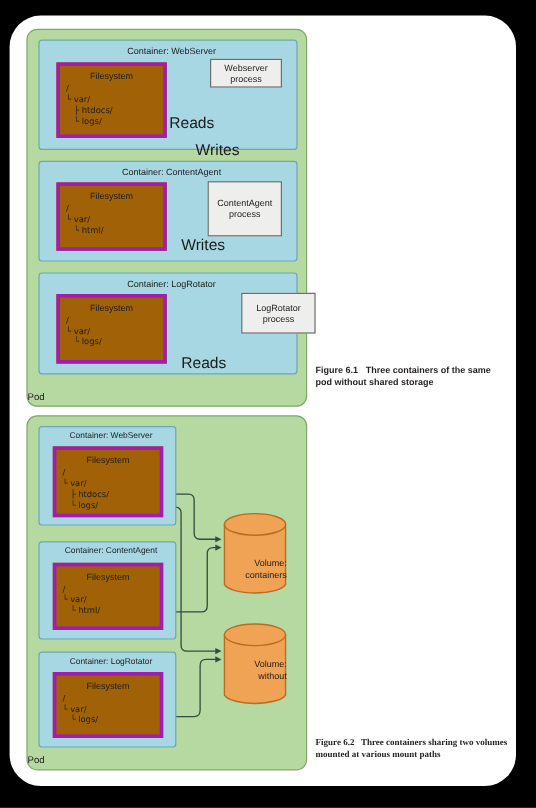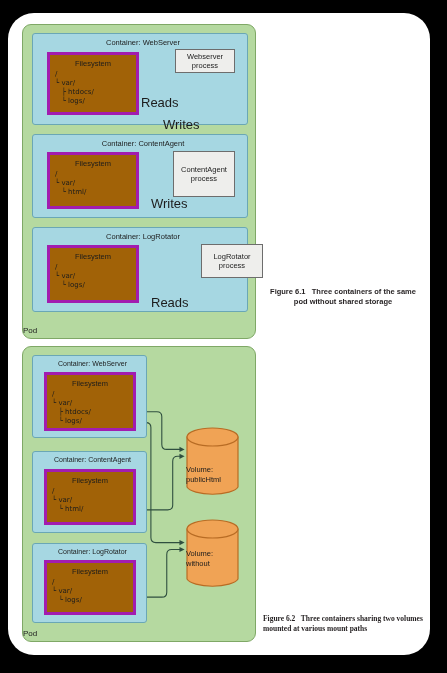--- a/index.html
+++ b/index.html
@@ -113,21 +113,21 @@
   
   .vol {
     position: absolute;
   }
   .vol-label {
     position: absolute;
     left: 0;
     right: 0;
     top: 50%;
     transform: translateY(-50%);
-    text-align: left;
+    text-align: right;
     font-size: 7.5px;
     line-height: 10px;
     color: #1c1c1c;
   }
 
   
   .caption {
     position: absolute;
     font-size: 7.5px;
     line-height: 9.5px;
@@ -201,21 +201,21 @@
     </div>
     <div class="proc-box" style="left:150px; top:219px; width:62px; height:34px;margin-left:28px;">
       <span style="white-space:pre-line;">LogRotator
 process</span>
     </div>
     <div class="edge-label" style="left:128px; top:270px;">Reads</div>
 
     <div class="pod-label">Pod</div>
   </div>
 
-  <div class="caption" style="left:255px; top:274px; width:160px;text-align:center;">
+  <div class="caption" style="left:255px; top:291px; width:160px;">
     <span class="num">Figure 6.1</span>&nbsp;&nbsp;
     <span>Three containers of the same pod without shared storage</span>
   </div>
 
   <div class="pod" style="left:14px; top:333px; width:234px; height:296px;">
 
     <svg class="wires" viewBox="0 0 234 296">
 
       <path d="M98,65 L135,65 Q140,65 140,70 L140,98 Q140,103 145,103 L160,103" fill="none" stroke="#2f4f3f" stroke-width="1.1"></path>
       <path d="M163,103 l-5.2,-2.6 v5.2 z" fill="#2f4f3f"></path>
@@ -261,21 +261,21 @@
    └ logs/</div>
     </div>
 
     <div class="vol" style="left:163px; top:80px; width:53px; height:70px;">
       <svg width="53" height="70" viewBox="0 0 53 70">
         <path d="M1,10 L1,60 A26,9 0 0 0 52,60 L52,10 Z" fill="#f0a355" stroke="#b86c24" stroke-width="1.2"></path>
         <ellipse cx="26.5" cy="10" rx="25.5" ry="9" fill="#f0a355" stroke="#b86c24" stroke-width="1.2"></ellipse>
       </svg>
       <div class="vol-label" style="top:38px; transform:none;">
         <div>Volume:</div>
-        <div>publicHtml</div>
+        <div>containers</div>
       </div>
     </div>
 
     <div class="vol" style="left:163px; top:172px; width:53px; height:70px;">
       <svg width="53" height="70" viewBox="0 0 53 70">
         <path d="M1,10 L1,60 A26,9 0 0 0 52,60 L52,10 Z" fill="#f0a355" stroke="#b86c24" stroke-width="1.2"></path>
         <ellipse cx="26.5" cy="10" rx="25.5" ry="9" fill="#f0a355" stroke="#b86c24" stroke-width="1.2"></ellipse>
       </svg>
       <div class="vol-label" style="top:30px; transform:none;">
         <div>Volume:</div>

